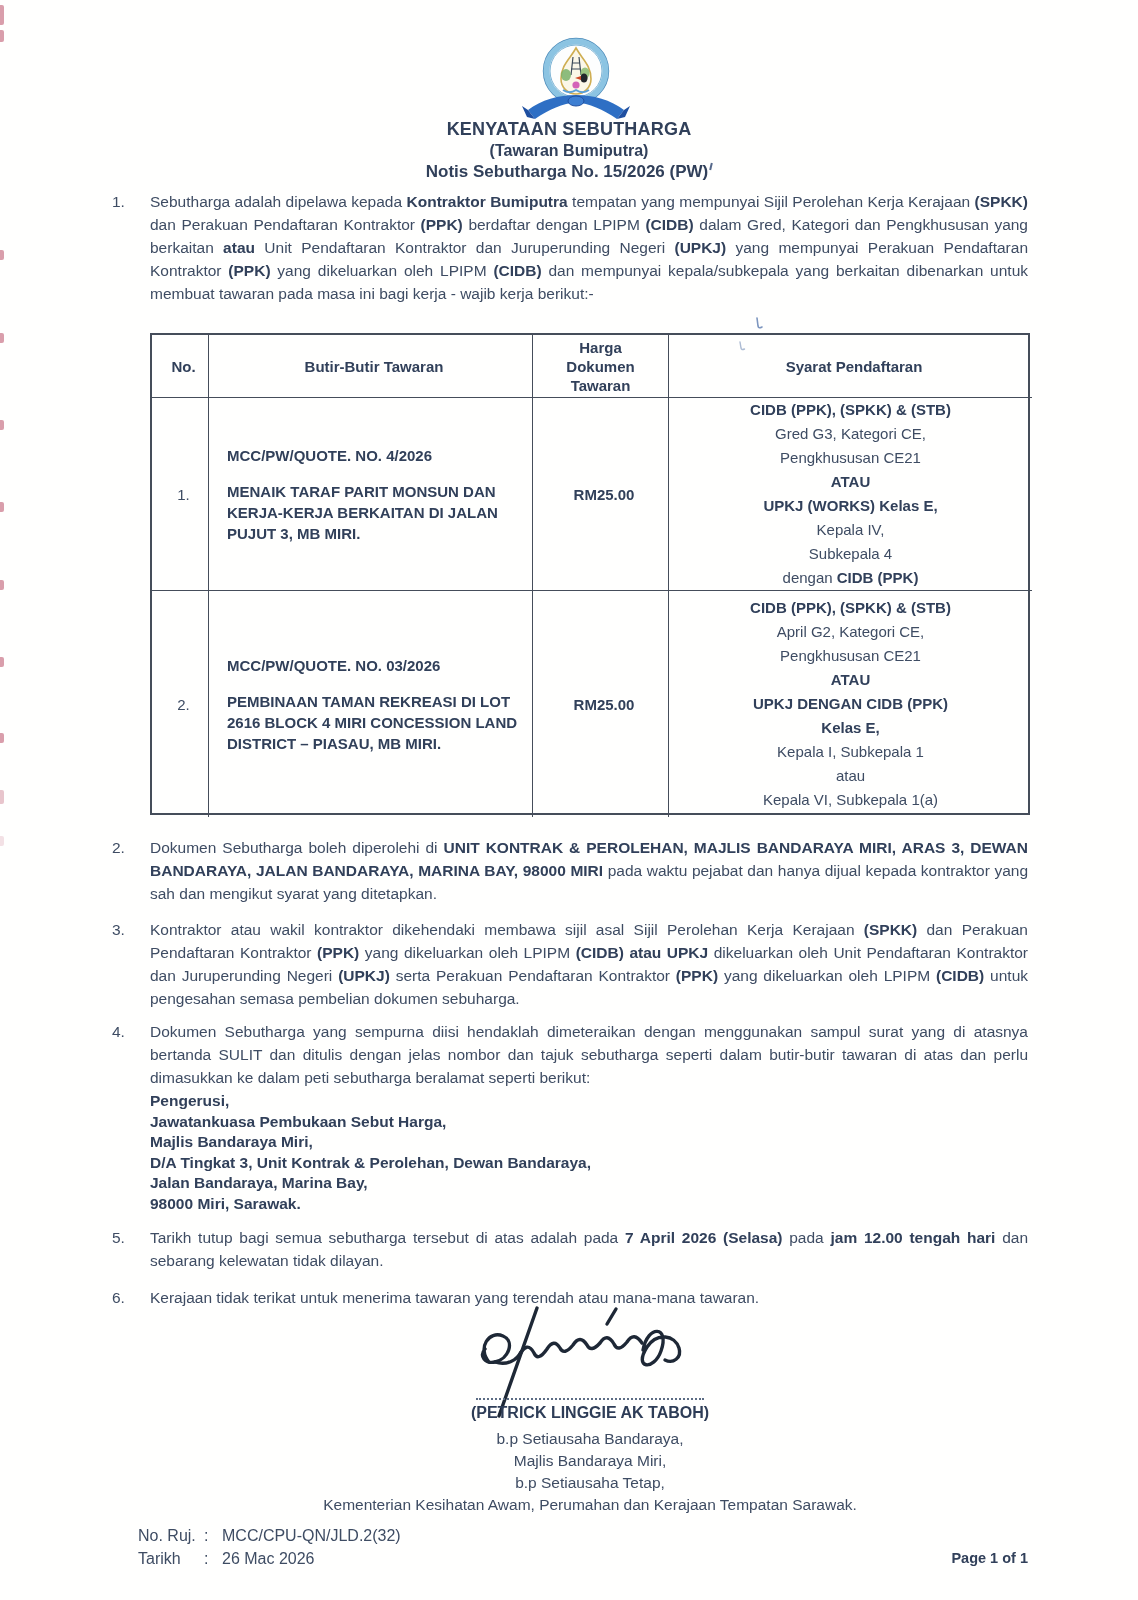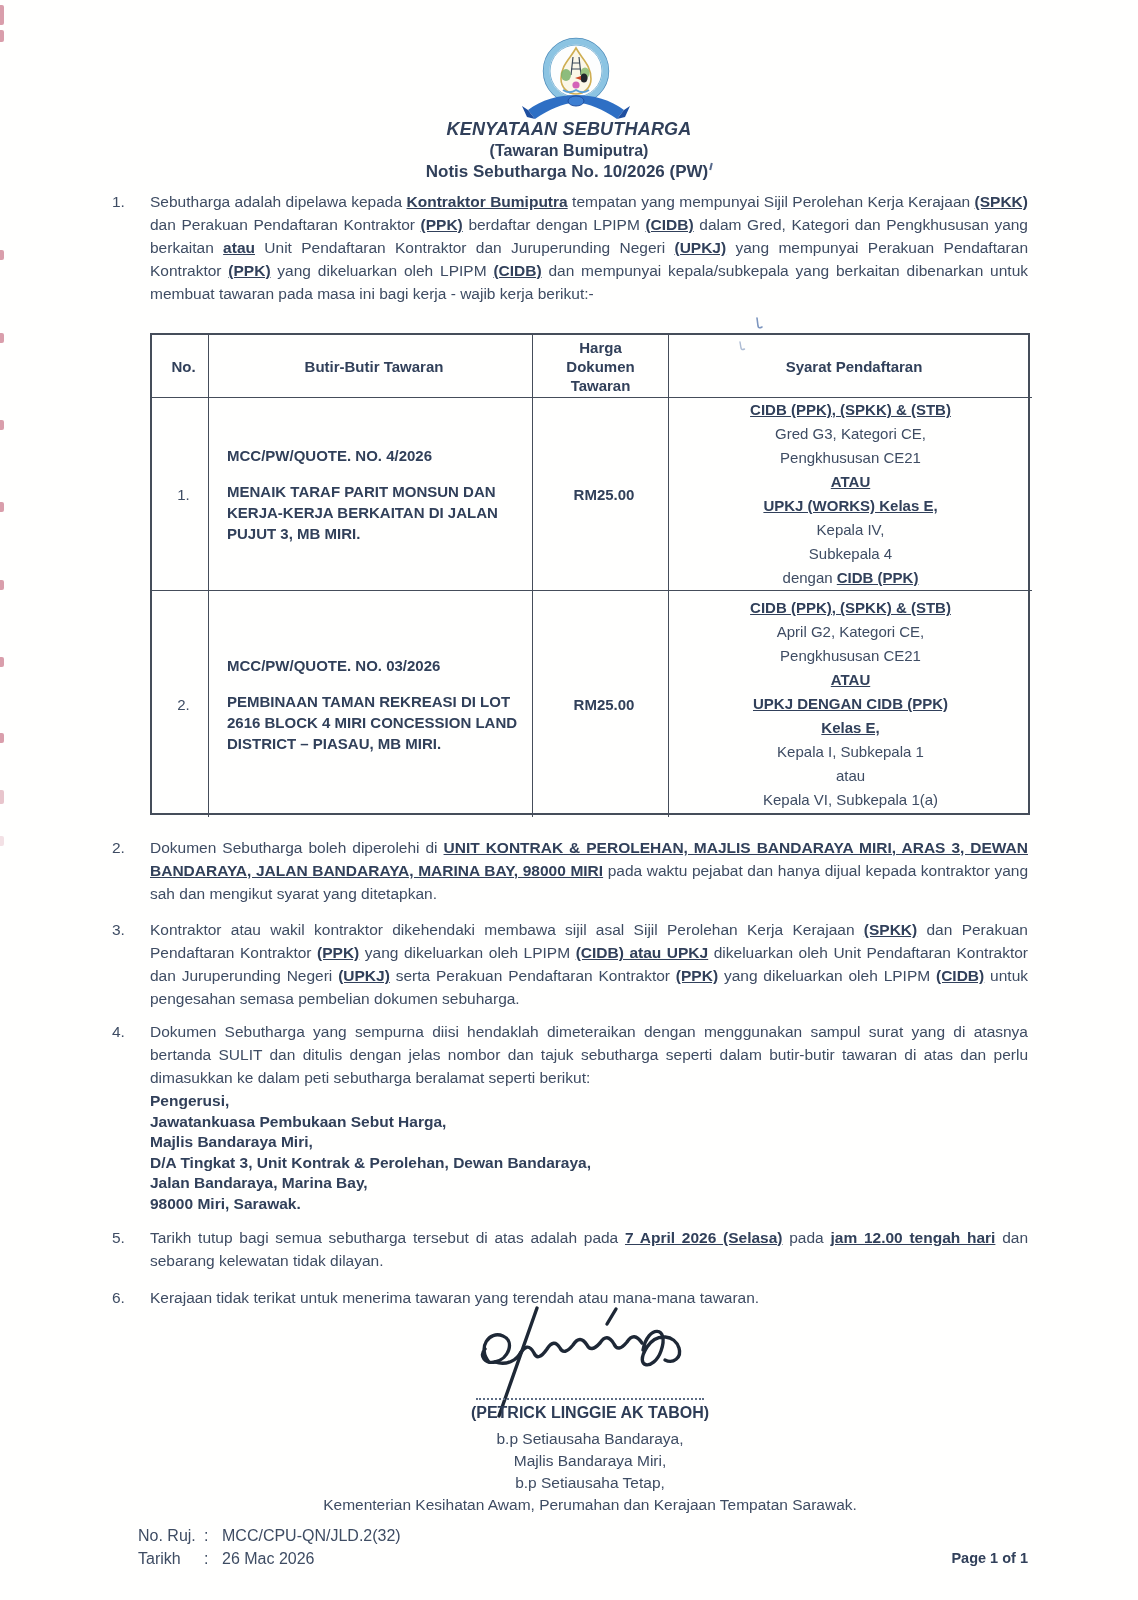--- a/index.html
+++ b/index.html
@@ -1,23 +1,23 @@
 <!DOCTYPE html>
 <html><head>
 <meta charset="utf-8">
 <style>
   html,body{margin:0;padding:0;background:#e8e8e8;}
   .page{position:relative;width:1138px;height:1600px;margin:0 auto;background:#fffffe;
         font-family:"Liberation Sans","DejaVu Sans",sans-serif;color:#3e4c63;overflow:hidden;}
-  .b{font-weight:700;color:#31405a;text-decoration:underline;}
+  .b{font-weight:700;color:#31405a;}
 
   
   .doc-header{position:absolute;left:0;top:0;width:100%;text-align:center;}
   .crest{position:absolute;left:521px;top:37px;}
-  .title1{position:absolute;left:0;top:119px;width:100%;font-size:18px;font-weight:700;color:#31405a;letter-spacing:.2px;font-style:italic;}
+  .title1{position:absolute;left:0;top:119px;width:100%;font-size:18px;font-weight:700;color:#31405a;letter-spacing:.2px;}
   .title2{position:absolute;left:0;top:142px;width:100%;font-size:16px;font-weight:700;color:#31405a;}
   .title3{position:absolute;left:0;top:162px;width:100%;font-size:17px;font-weight:700;color:#31405a;}
   .pw-tick{display:inline-block;width:2px;height:7px;background:#55688a;transform:rotate(14deg);margin-left:2px;vertical-align:super;}
 
   
   .para{position:absolute;left:112px;width:916px;padding-left:38px;box-sizing:border-box;
         font-size:15.5px;line-height:23px;text-align:justify;}
   .para .pnum{position:absolute;left:0;top:0;font-size:15.5px;}
 
   
@@ -95,21 +95,21 @@
       <path d="M60 39 L54 41 L60 43 Z" fill="#d04a28"></path>
       <circle cx="55" cy="48" r="3.6" fill="#d462b8"></circle>
       <path d="M42 53 q6.5 4.5 13 0 q6.5 4.5 13 0" stroke="#5aa0d8" stroke-width="1.8" fill="none"></path>
       <path d="M55 58 C38 58 20 63 7 73 L14 82 C28 72 42 67 55 65 C68 67 82 72 96 82 L103 73 C90 63 72 58 55 58 Z" fill="#2e6fc4"></path>
       <path d="M7 73 L1 69 L6 80 L14 82 Z" fill="#1f4fa0"></path>
       <path d="M103 73 L109 69 L104 80 L96 82 Z" fill="#1f4fa0"></path>
       <ellipse cx="55" cy="64" rx="8" ry="5" fill="#3d7fd2" stroke="#1f4fa0" stroke-width="1"></ellipse>
     </svg>
     <div class="title1">KENYATAAN SEBUTHARGA</div>
     <div class="title2">(Tawaran Bumiputra)</div>
-    <div class="title3"><span>Notis Sebutharga No. 10/2026 (PW)</span><span class="pw-tick"></span></div>
+    <div class="title3"><span>Notis Sebutharga No. 15/2026 (PW)</span><span class="pw-tick"></span></div>
   </div>
 
   <div class="para" style="top:190px;">
     <span class="pnum">1.</span>
     <span><span>Sebutharga adalah dipelawa kepada </span><span class="b">Kontraktor Bumiputra</span><span> tempatan yang mempunyai Sijil Perolehan Kerja Kerajaan </span><span class="b">(SPKK)</span><span> dan Perakuan Pendaftaran Kontraktor </span><span class="b">(PPK)</span><span> berdaftar dengan LPIPM </span><span class="b">(CIDB)</span><span> dalam Gred, Kategori dan Pengkhususan yang berkaitan </span><span class="b">atau</span><span> Unit Pendaftaran Kontraktor dan Juruperunding Negeri </span><span class="b">(UPKJ)</span><span> yang mempunyai Perakuan Pendaftaran Kontraktor </span><span class="b">(PPK)</span><span> yang dikeluarkan oleh LPIPM </span><span class="b">(CIDB)</span><span> dan mempunyai kepala/subkepala yang berkaitan dibenarkan untuk membuat tawaran pada masa ini bagi kerja - wajib kerja berikut:-</span></span>
   </div>
 
   <div class="tbl">
     <div class="cell r0 c0 th">No.</div>
     <div class="cell r0 th">Butir-Butir Tawaran</div>

